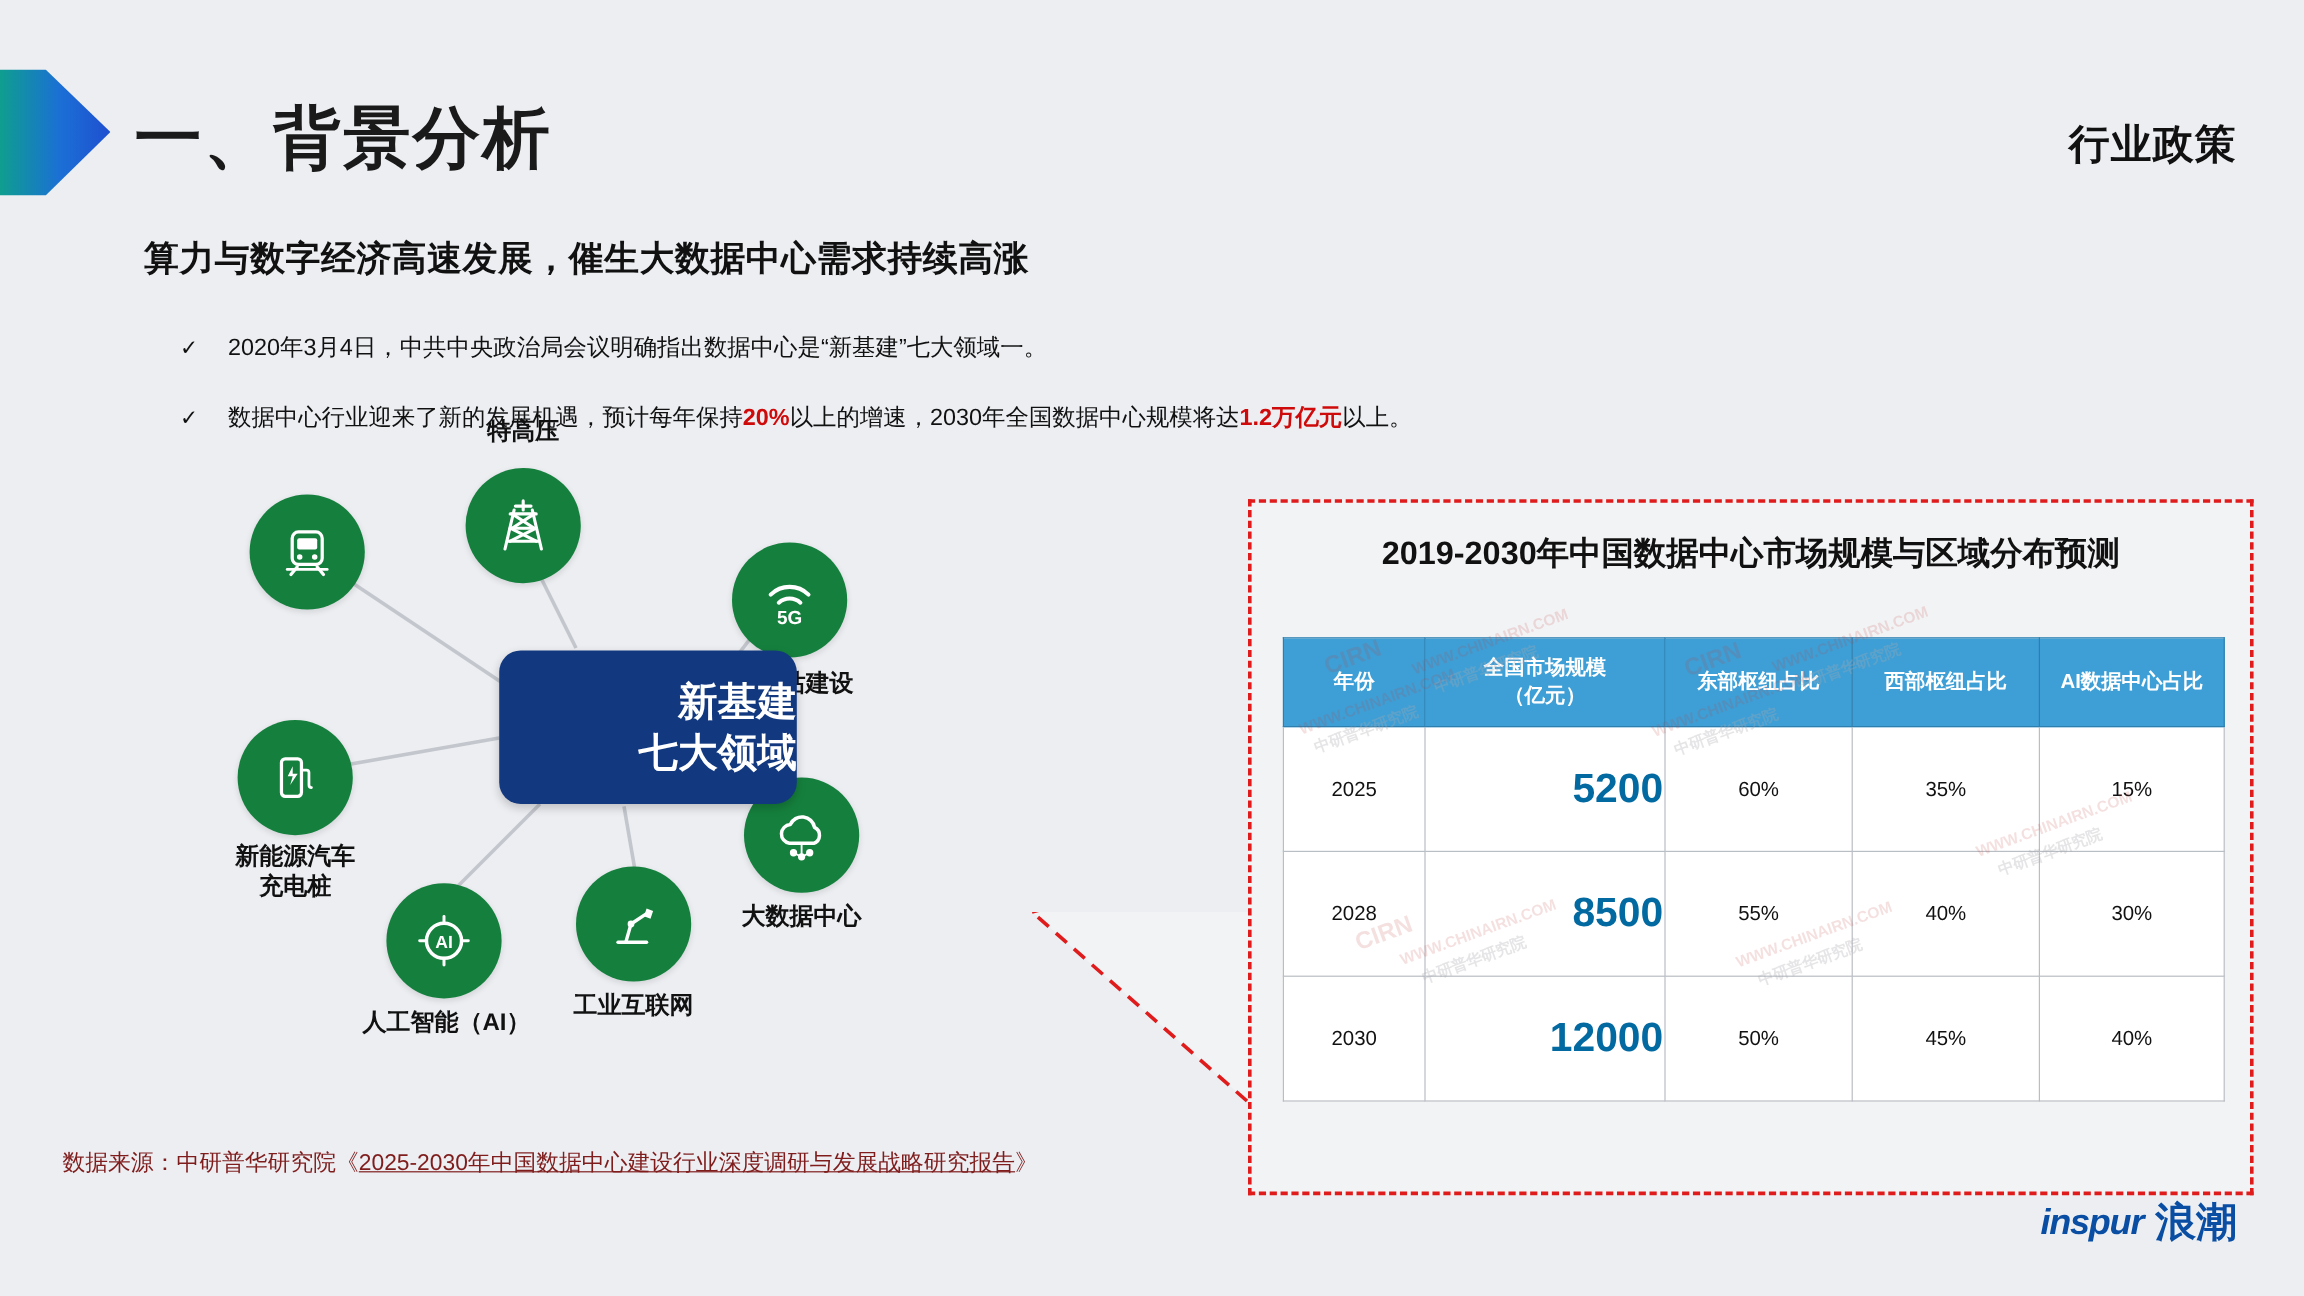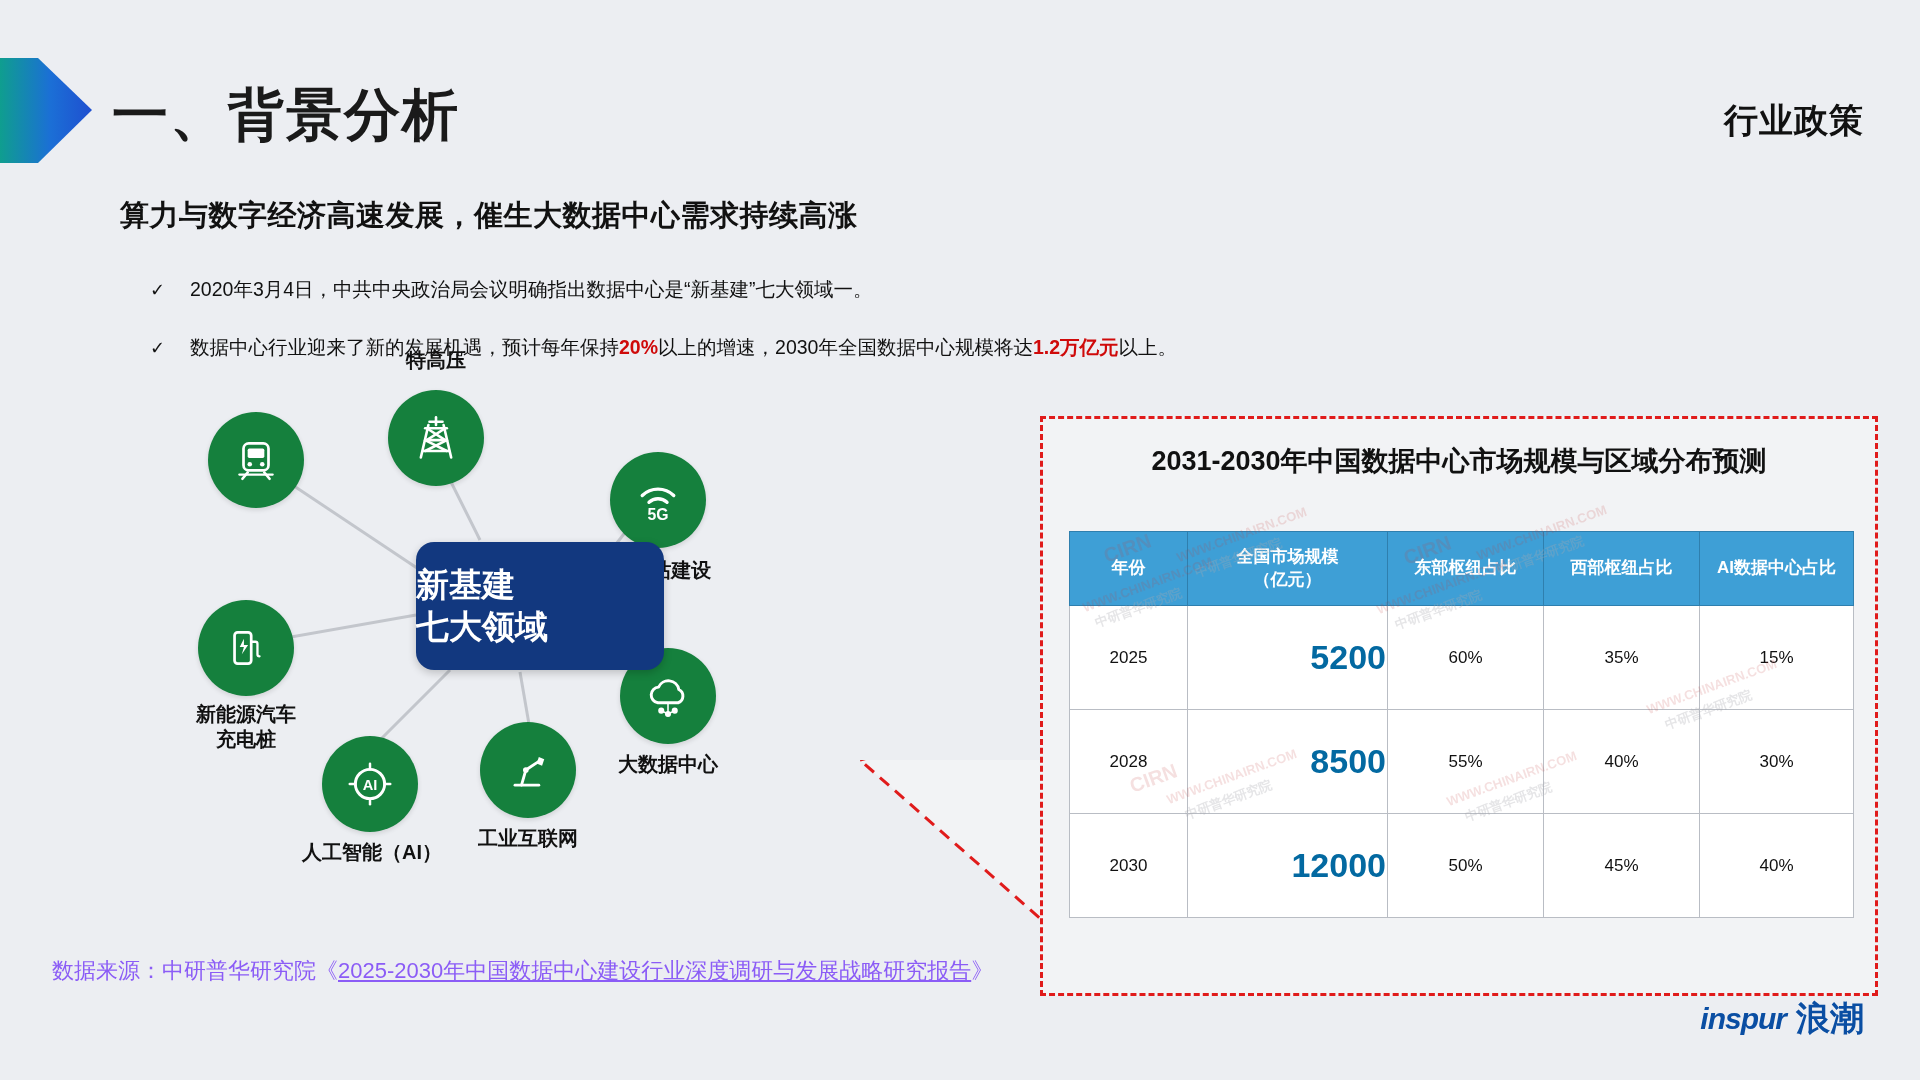--- a/index.html
+++ b/index.html
@@ -76,30 +76,30 @@
     white-space: pre-line;
   }
   .center-node {
     position: absolute;
     left: 296px; top: 142px;
     width: 248px; height: 128px;
     background: #12387f;
     border-radius: 18px;
     color: #fff;
     display: flex; flex-direction: column;
-    align-items: flex-start; justify-content: center;
+    align-items: flex-end; justify-content: center;
     font-size: 33px; font-weight: bold;
     line-height: 1.28;
     box-shadow: 0 3px 8px rgba(0,0,0,0.2);
   }
 
   
   .source {
     position: absolute; left: 52px; top: 956px;
-    font-size: 22px; color: #8b5cf6;
+    font-size: 19px; color: #7f1d1d;
   }
   .source u { text-decoration: underline; }
 
   
   .card {
     position: absolute; left: 1040px; top: 416px;
     width: 838px; height: 580px;
     background: #f2f3f5;
     border: 3px dashed #e01b1b;
   }
@@ -316,21 +316,21 @@
     </div>
   </div>
 
   <div class="connector">
     <svg width="200" height="220" viewBox="0 0 200 220">
       <path d="M0,0 L182,-48 L182,160 Z" fill="#f2f3f5" stroke="#e01b1b" stroke-width="3" stroke-dasharray="12 8"></path>
     </svg>
   </div>
 
   <div class="card">
-    <div class="card-title">2031-2030年中国数据中心市场规模与区域分布预测</div>
+    <div class="card-title">2019-2030年中国数据中心市场规模与区域分布预测</div>
 
     <table class="m">
       <thead>
         <tr>
           <th class="col1">年份</th>
           <th class="col2" style="white-space:pre-line;">全国市场规模
 （亿元）</th>
           <th class="col3">东部枢纽占比</th>
           <th class="col4">西部枢纽占比</th>
           <th class="col5">AI数据中心占比</th>

